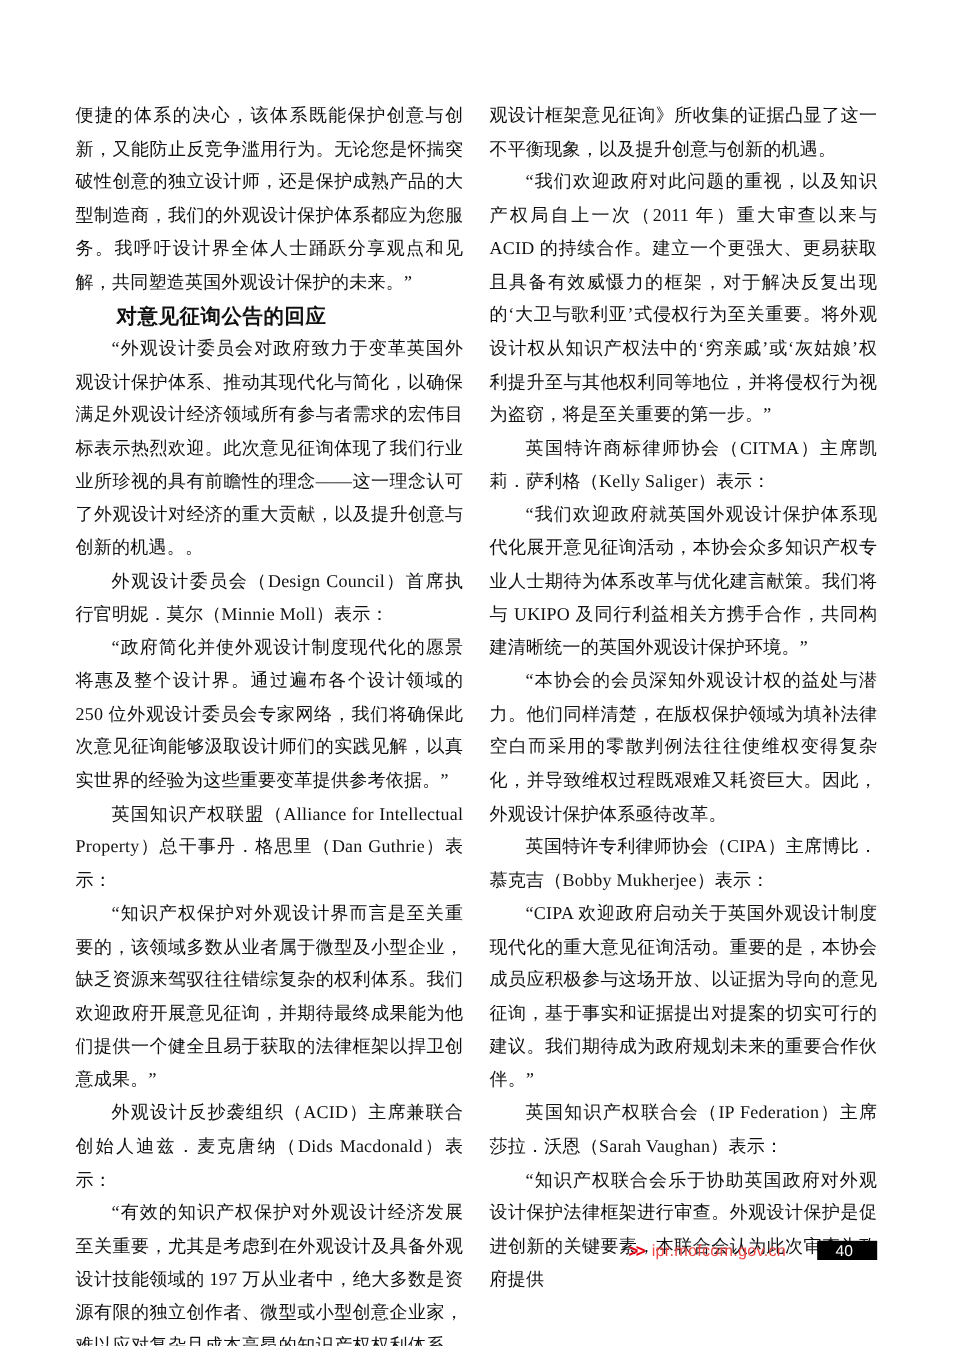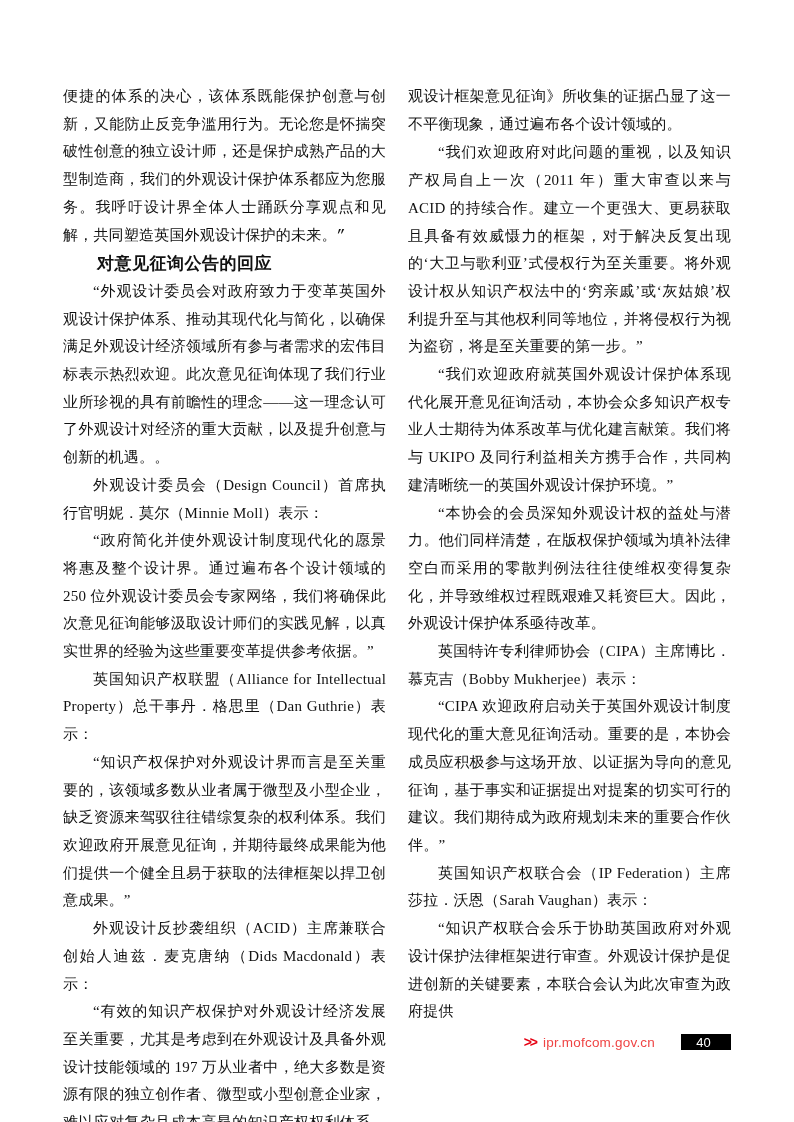--- a/index.html
+++ b/index.html
@@ -29,21 +29,20 @@
   }
   .para {
     margin: 0;
     font-size: 15px;
     line-height: 27.7px;
     text-indent: 2em;
     letter-spacing: 0.2px;
   }
   .para.cont {
     text-indent: 0;
-    font-family: Liberation Mono, monospace;
   }
   .para.heading {
     font-family: "Liberation Sans", "DejaVu Sans", sans-serif;
     font-weight: bold;
     font-size: 17px;
     letter-spacing: 0.5px;
   }
   .footer {
     position: absolute;
     top: 1034px;
@@ -89,22 +88,23 @@
         <p class="para heading">对意见征询公告的回应</p>
         <p class="para body">“外观设计委员会对政府致力于变革英国外观设计保护体系、推动其现代化与简化，以确保满足外观设计经济领域所有参与者需求的宏伟目标表示热烈欢迎。此次意见征询体现了我们行业业所珍视的具有前瞻性的理念——这一理念认可了外观设计对经济的重大贡献，以及提升创意与创新的机遇。。</p>
         <p class="para body">外观设计委员会（Design Council）首席执行官明妮．莫尔（Minnie Moll）表示：</p>
         <p class="para body">“政府简化并使外观设计制度现代化的愿景将惠及整个设计界。通过遍布各个设计领域的 250 位外观设计委员会专家网络，我们将确保此次意见征询能够汲取设计师们的实践见解，以真实世界的经验为这些重要变革提供参考依据。”</p>
         <p class="para body">英国知识产权联盟（Alliance for Intellectual Property）总干事丹．格思里（Dan Guthrie）表示：</p>
         <p class="para body">“知识产权保护对外观设计界而言是至关重要的，该领域多数从业者属于微型及小型企业，缺乏资源来驾驭往往错综复杂的权利体系。我们欢迎政府开展意见征询，并期待最终成果能为他们提供一个健全且易于获取的法律框架以捍卫创意成果。”</p>
         <p class="para body">外观设计反抄袭组织（ACID）主席兼联合创始人迪兹．麦克唐纳（Dids Macdonald）表示：</p>
         <p class="para body">“有效的知识产权保护对外观设计经济发展至关重要，尤其是考虑到在外观设计及具备外观设计技能领域的 197 万从业者中，绝大多数是资源有限的独立创作者、微型或小型创意企业家，难以应对复杂且成本高昂的知识产权权利体系。2022 年《外</p>
       </div>
     <div class="col">
-        <p class="para cont">观设计框架意见征询》所收集的证据凸显了这一不平衡现象，通过遍布各个设计领域的。</p>
+        <p class="para cont">观设计框架意见征询》所收集的证据凸显了这一不平衡现象，以及提升创意与创新的机遇。</p>
         <p class="para body">“我们欢迎政府对此问题的重视，以及知识产权局自上一次（2011 年）重大审查以来与 ACID 的持续合作。建立一个更强大、更易获取且具备有效威慑力的框架，对于解决反复出现的‘大卫与歌利亚’式侵权行为至关重要。将外观设计权从知识产权法中的‘穷亲戚’或‘灰姑娘’权利提升至与其他权利同等地位，并将侵权行为视为盗窃，将是至关重要的第一步。”</p>
+        <p class="para body">英国特许商标律师协会（CITMA）主席凯莉．萨利格（Kelly Saliger）表示：</p>
         <p class="para body">“我们欢迎政府就英国外观设计保护体系现代化展开意见征询活动，本协会众多知识产权专业人士期待为体系改革与优化建言献策。我们将与 UKIPO 及同行利益相关方携手合作，共同构建清晰统一的英国外观设计保护环境。”</p>
         <p class="para body">“本协会的会员深知外观设计权的益处与潜力。他们同样清楚，在版权保护领域为填补法律空白而采用的零散判例法往往使维权变得复杂化，并导致维权过程既艰难又耗资巨大。因此，外观设计保护体系亟待改革。</p>
         <p class="para body">英国特许专利律师协会（CIPA）主席博比．慕克吉（Bobby Mukherjee）表示：</p>
         <p class="para body">“CIPA 欢迎政府启动关于英国外观设计制度现代化的重大意见征询活动。重要的是，本协会成员应积极参与这场开放、以证据为导向的意见征询，基于事实和证据提出对提案的切实可行的建议。我们期待成为政府规划未来的重要合作伙伴。”</p>
         <p class="para body">英国知识产权联合会（IP Federation）主席莎拉．沃恩（Sarah Vaughan）表示：</p>
         <p class="para body">“知识产权联合会乐于协助英国政府对外观设计保护法律框架进行审查。外观设计保护是促进创新的关键要素，本联合会认为此次审查为政府提供</p>
       </div>
   </div>
 
   <div class="footer">

